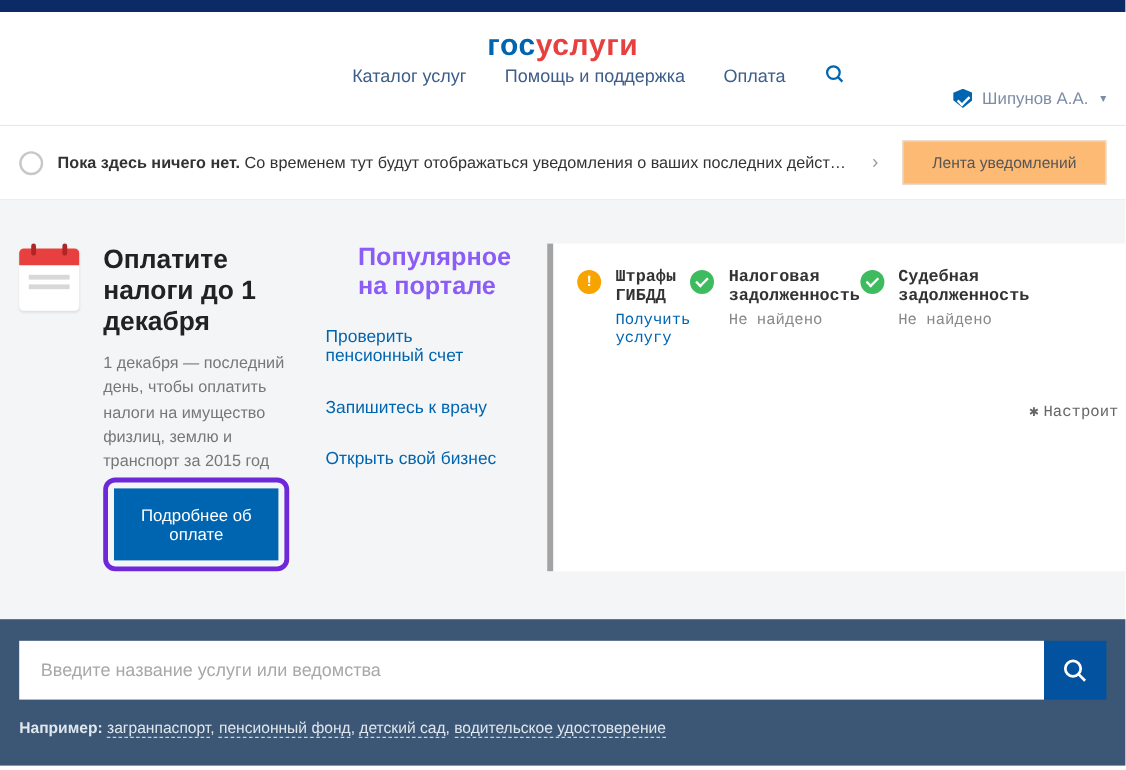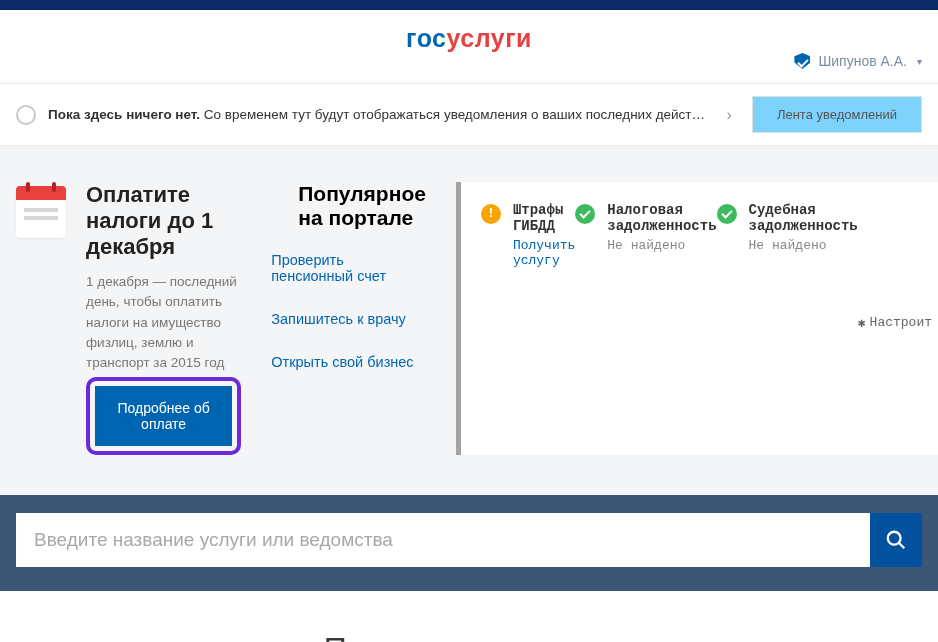--- a/index.html
+++ b/index.html
@@ -19,78 +19,89 @@
     .user-area { margin-left: auto; display: flex; align-items: center; gap: 8px; color: #7c8ca5; cursor: pointer; }
     .user-shield { width: 16px; height: 16px; background: #0065b1; border-radius: 2px; position: relative; clip-path: polygon(50% 0, 100% 20%, 100% 60%, 50% 100%, 0 60%, 0 20%); }
     .user-shield::after { content: ""; position: absolute; left: 4px; top: 6px; width: 8px; height: 4px; border-left: 2px solid #fff; border-bottom: 2px solid #fff; transform: rotate(-45deg); }
     .caret-down { font-size: 10px; margin-left: 2px; }
     
     .notice-bar { display: flex; align-items: center; padding: 12px 16px; border-bottom: 1px solid #e9e9e9; gap: 12px; }
     .notice-circle { width: 20px; height: 20px; border: 2px solid #c8c8c8; border-radius: 50%; }
     .notice-text { flex: 1; font-size: 13.5px; color: #333; overflow: hidden; white-space: nowrap; text-overflow: ellipsis; }
     .notice-bold { font-weight: bold; }
     .notice-arrow { color: #999; cursor: pointer; padding: 0 8px; font-size: 16px; }
-    .feed-btn { border: 1px solid #e0e0e0; background: #7dd3fc; padding: 10px 24px; font-size: 13px; color: #555; cursor: pointer; }
+    .feed-btn { border: 1px solid #e0e0e0; background: #fdba74; padding: 10px 24px; font-size: 13px; color: #555; cursor: pointer; }
     
     .main { display: flex; background: #f4f5f6; padding: 36px 0 40px 16px; gap: 30px; }
     
     .promo { width: 400px; display: flex; gap: 20px; flex-direction: column; justify-content: center; }
     .promo-top { display: flex; gap: 20px; }
     .cal-icon { width: 50px; height: 52px; background: #fff; border-radius: 4px; position: relative; margin-top: 4px; flex-shrink: 0; box-shadow: 0 1px 2px rgba(0,0,0,0.08); }
     .cal-icon::before { content: ""; position: absolute; top: 0; left: 0; right: 0; height: 14px; background: #e83f3f; border-radius: 4px 4px 0 0; }
     .cal-icon::after { content: ""; position: absolute; top: 22px; left: 8px; right: 8px; height: 4px; background: #d8d8d8; box-shadow: 0 8px 0 #d8d8d8; }
     .cal-bind-top { position: absolute; top: -4px; left: 10px; width: 4px; height: 10px; background: #b02626; border-radius: 2px; }
     .cal-bind-top2 { position: absolute; top: -4px; right: 10px; width: 4px; height: 10px; background: #b02626; border-radius: 2px; }
     
     .promo-body { flex: 1; }
     .promo-title { font-size: 22px; color: #222; margin-bottom: 12px; }
     .promo-desc { font-size: 13.5px; color: #777; line-height: 1.5; margin-bottom: 4px; }
     .promo-btn-wrap { display: inline-block; border: 4px solid #6d28d9; border-radius: 10px; padding: 5px; }
     .promo-btn { background: #0065b1; color: #fff; border: none; padding: 14px 22px; font-size: 14px; cursor: pointer; }
     
     .popular { width: 225px; }
-    .popular-title { font-size: 21px; color: #000000; margin-bottom: 22px; margin-left: 27px; }
+    .popular-title { font-size: 21px; color: #8b5cf6; margin-bottom: 22px; margin-left: 27px; }
     .popular-links { display: flex; flex-direction: column; gap: 27px; }
     .popular-link { color: #0065b1; font-size: 14.5px; cursor: pointer; }
     
     .side { background: #fff; flex: 1; padding: 20px 0 12px 20px; display: flex; flex-direction: row; border-left: 5px solid #a3a3a3; font-family: Liberation Mono, monospace; }
     .side-item { display: flex; gap: 12px; margin-bottom: 40px; align-items: flex-start; }
     .side-item:last-of-type { margin-bottom: 20px; }
     .badge { width: 20px; height: 20px; border-radius: 50%; position: relative; flex-shrink: 0; margin-top: 2px; }
     .badge-warn { background: #f7a400; }
     .badge-warn::after { content: "!"; color: #fff; position: absolute; left: 0; right: 0; text-align: center; font-size: 13px; font-weight: bold; line-height: 20px; }
     .badge-ok { background: #3ebb5f; }
     .badge-ok::after { content: ""; position: absolute; left: 5px; top: 6px; width: 8px; height: 4px; border-left: 2px solid #fff; border-bottom: 2px solid #fff; transform: rotate(-45deg); }
     .side-title { font-size: 14px; font-weight: bold; color: #333; margin-bottom: 4px; }
     .side-sub { font-size: 13px; color: #888; }
     .side-link { color: #0065b1; }
     .configure { margin-left: auto; padding-right: 6px; font-size: 13px; color: #666; display: flex; align-items: center; gap: 4px; cursor: pointer; }
     
     .search-section { background: #3b5775; padding: 18px 16px 24px 16px; }
     .search-row { display: flex; }
-    .search-input { flex: 1; padding: 16px 18px; border: none; font-size: 19px; color: #333; outline: none; }
+    .search-input { flex: 1; padding: 16px 18px; border: none; font-size: 15px; color: #333; outline: none; }
     .search-input::placeholder { color: #a8a8a8; }
     .search-btn { width: 52px; background: #0252a0; border: none; cursor: pointer; display: flex; align-items: center; justify-content: center; }
     .examples { margin-top: 16px; color: #dfe6ee; font-size: 13px; }
     .examples strong { font-weight: bold; }
     .ex-link { border-bottom: 1px dashed #c7d1dd; cursor: pointer; }
     
     .pop-services { text-align: center; padding: 40px 0 20px 0; font-size: 32px; color: #3a3a3a; font-weight: 300; }
     
     svg.sicon { width: 22px; height: 22px; }
     svg.sicon-sm { width: 18px; height: 18px; }
   </style>
 </head>
 <body>
 
 <div class="top-bar"></div>
 
 <div class="header">
   <div class="logo">
     <span class="logo-gos">гос</span><span class="logo-uslugi">услуги</span>
+  </div>
+  <div class="nav">
+    <span class="nav-item">Каталог услуг</span>
+    <span class="nav-item">Помощь и поддержка</span>
+    <span class="nav-item">Оплата</span>
+    <span class="nav-search-icon">
+      <svg class="sicon-sm" viewBox="0 0 24 24" fill="none" stroke="#0065b1" stroke-width="2.5">
+          <circle cx="10" cy="10" r="7"></circle>
+          <line x1="20" y1="20" x2="15" y2="15"></line>
+        </svg>
+    </span>
   </div>
   <div class="user-area">
     <span class="user-shield"></span>
     <span>Шипунов А.А.</span>
       <span class="caret-down">▾</span>
   </div>
 </div>
 
 <div class="notice-bar">
   <span class="notice-circle"></span>
@@ -160,15 +171,22 @@
 <div class="search-section">
   <div class="search-row">
     <input class="search-input" type="text" placeholder="Введите название услуги или ведомства" style="">
     <button class="search-btn">
       <svg class="sicon" viewBox="0 0 24 24" fill="none" stroke="#fff" stroke-width="2.5">
           <circle cx="10" cy="10" r="7"></circle>
           <line x1="21" y1="21" x2="15" y2="15"></line>
         </svg>
     </button>
   </div>
+  <div class="examples">
+    <strong>Например:</strong>
+    <span class="ex-link">загранпаспорт</span>,
+    <span class="ex-link">пенсионный фонд</span>,
+    <span class="ex-link">детский сад</span>,
+    <span class="ex-link">водительское удостоверение</span>
+  </div>
 </div>
 
 <h2 class="pop-services">Популярные услуги</h2>
 
 </body></html>

